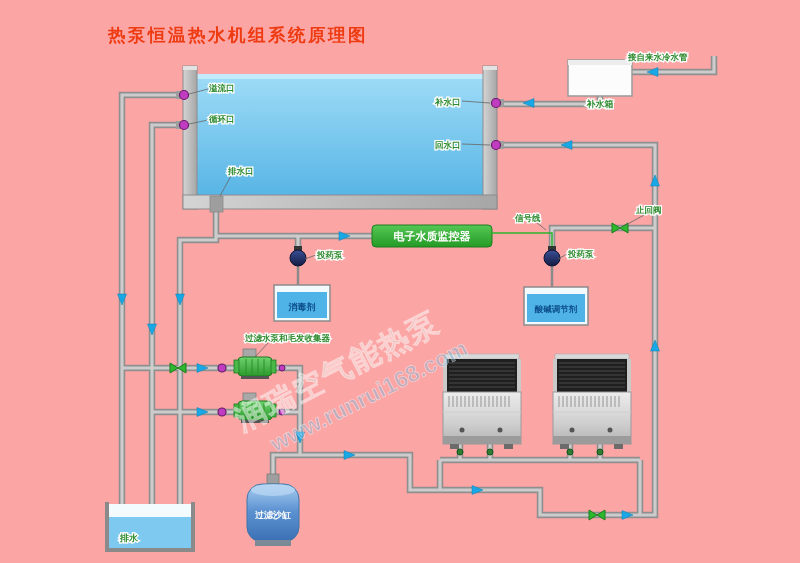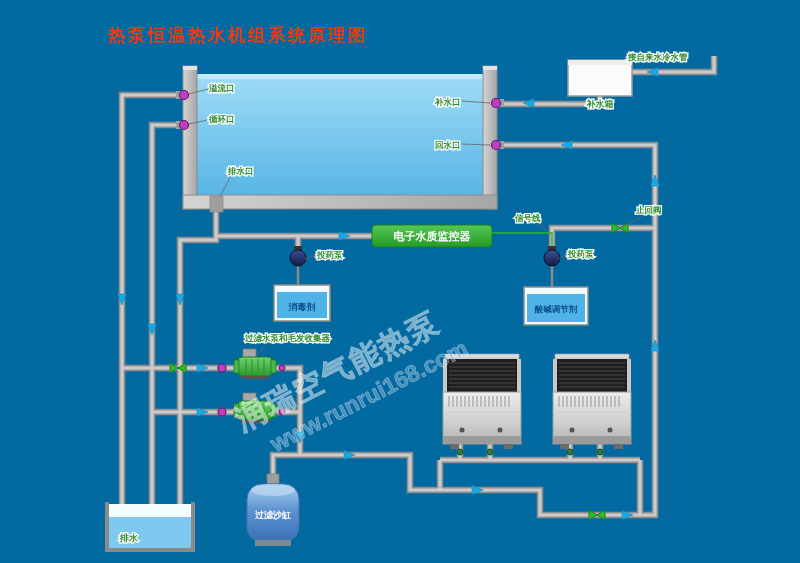--- a/index.html
+++ b/index.html
@@ -1,16 +1,16 @@
 <!DOCTYPE html>
 <html><head>
 <meta charset="utf-8">
 <style>
   html,body{margin:0;padding:0;background:#ffffff;}
-  #stage{position:relative;width:800px;height:563px;background:#0369a1;overflow:hidden;}
+  #stage{position:relative;width:800px;height:563px;background:#fca5a5;overflow:hidden;}
   svg{position:absolute;left:0;top:0;}
   text{font-family:"Liberation Sans","DejaVu Sans",sans-serif;}
   .lbl{font-size:9px;fill:#2e8b2e;paint-order:stroke;stroke:#ffffff;stroke-width:2.5px;font-weight:bold;}
   .lbl-sm{font-size:8.5px;fill:#2e8b2e;paint-order:stroke;stroke:#ffffff;stroke-width:2.5px;font-weight:bold;}
   .leader{stroke:#666666;stroke-width:0.8;fill:none;}
   .pipe-outer{stroke:#8f8f8f;stroke-width:6.5;fill:none;}
   .pipe-inner{stroke:#cccccc;stroke-width:3.2;fill:none;}
   .arrow{fill:#19a8e6;stroke:#0c7fb5;stroke-width:0.5;}
   .bowtie{fill:#2eb82e;stroke:#1e7d1e;stroke-width:1;}
 </style>

